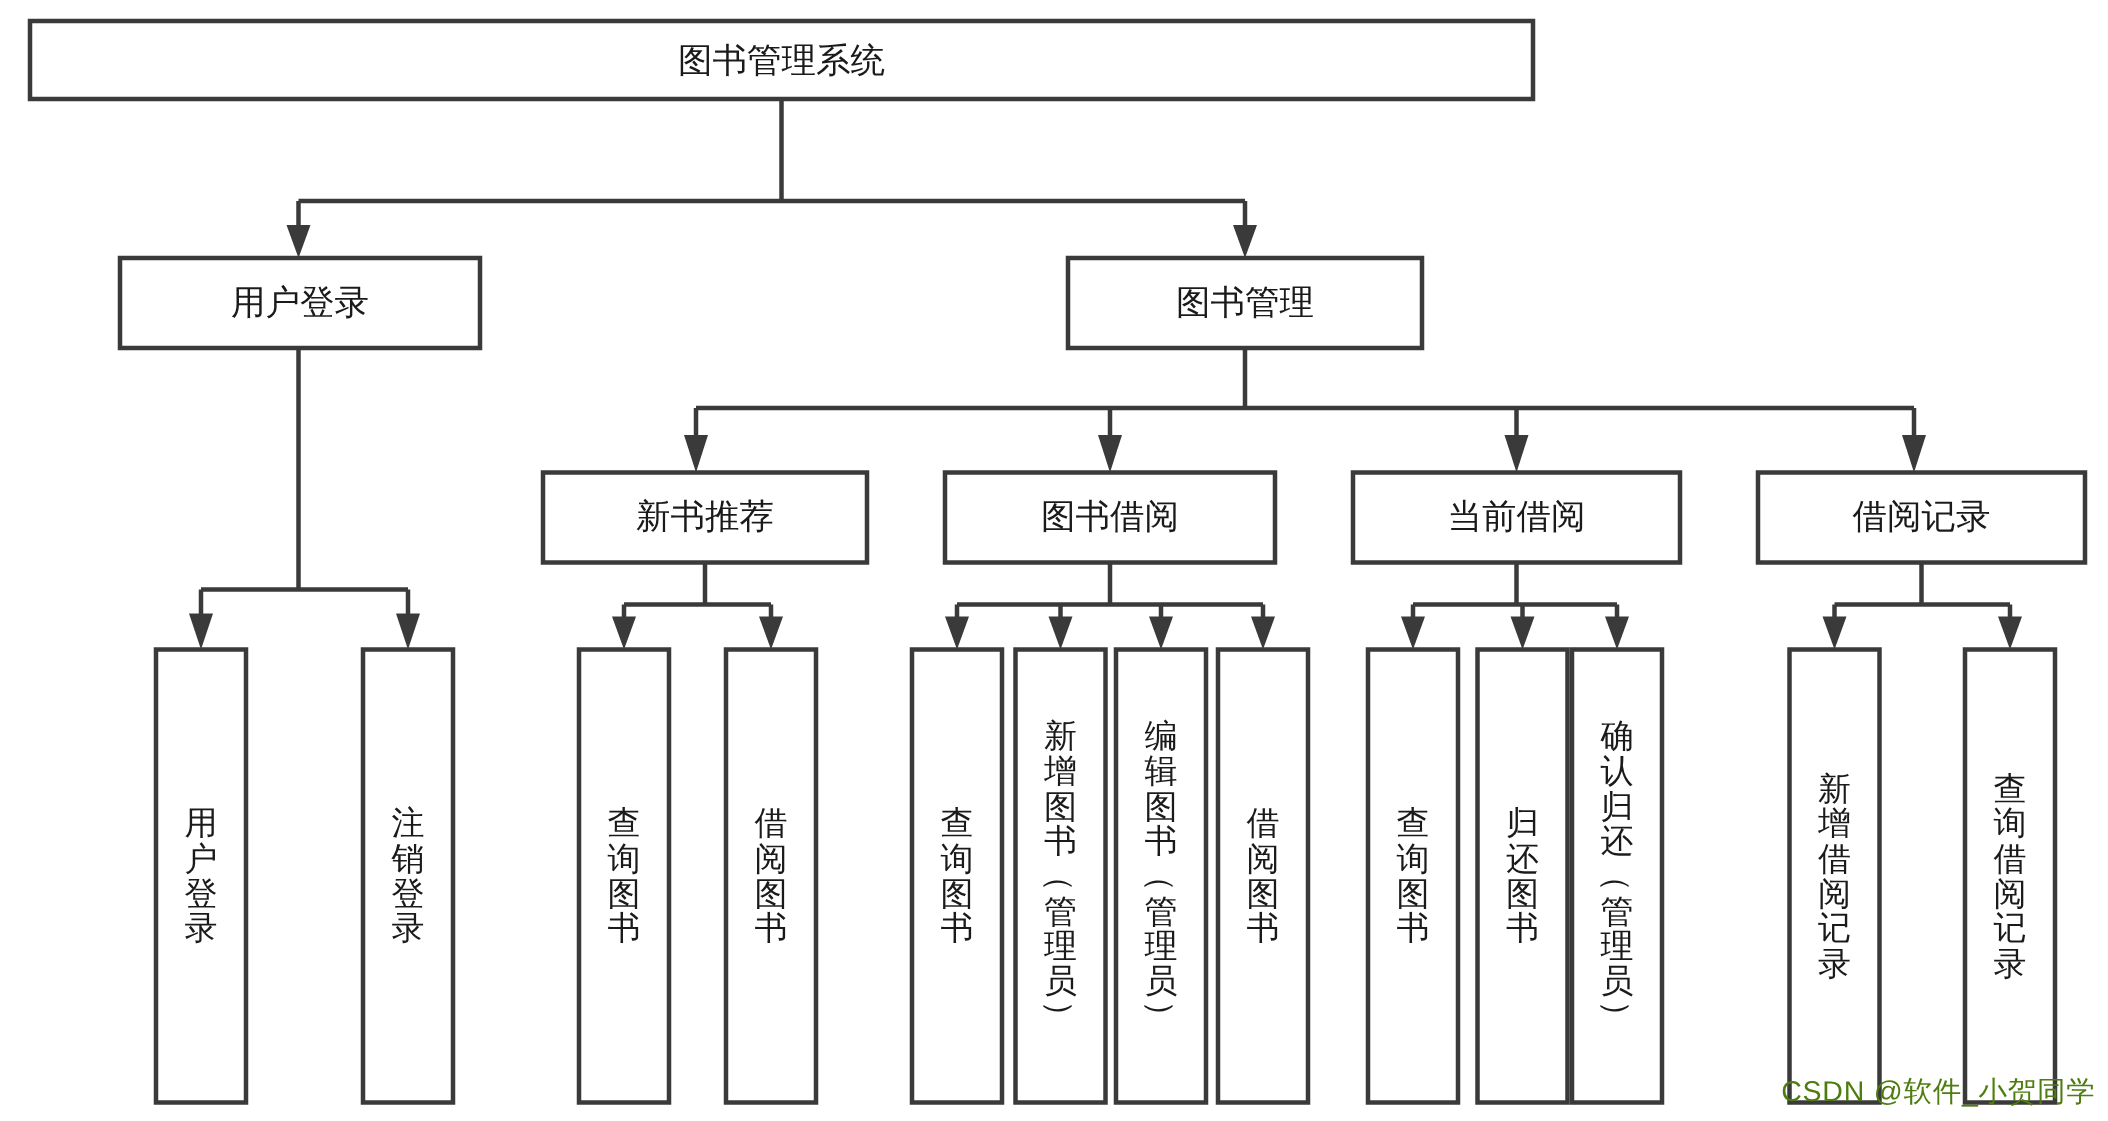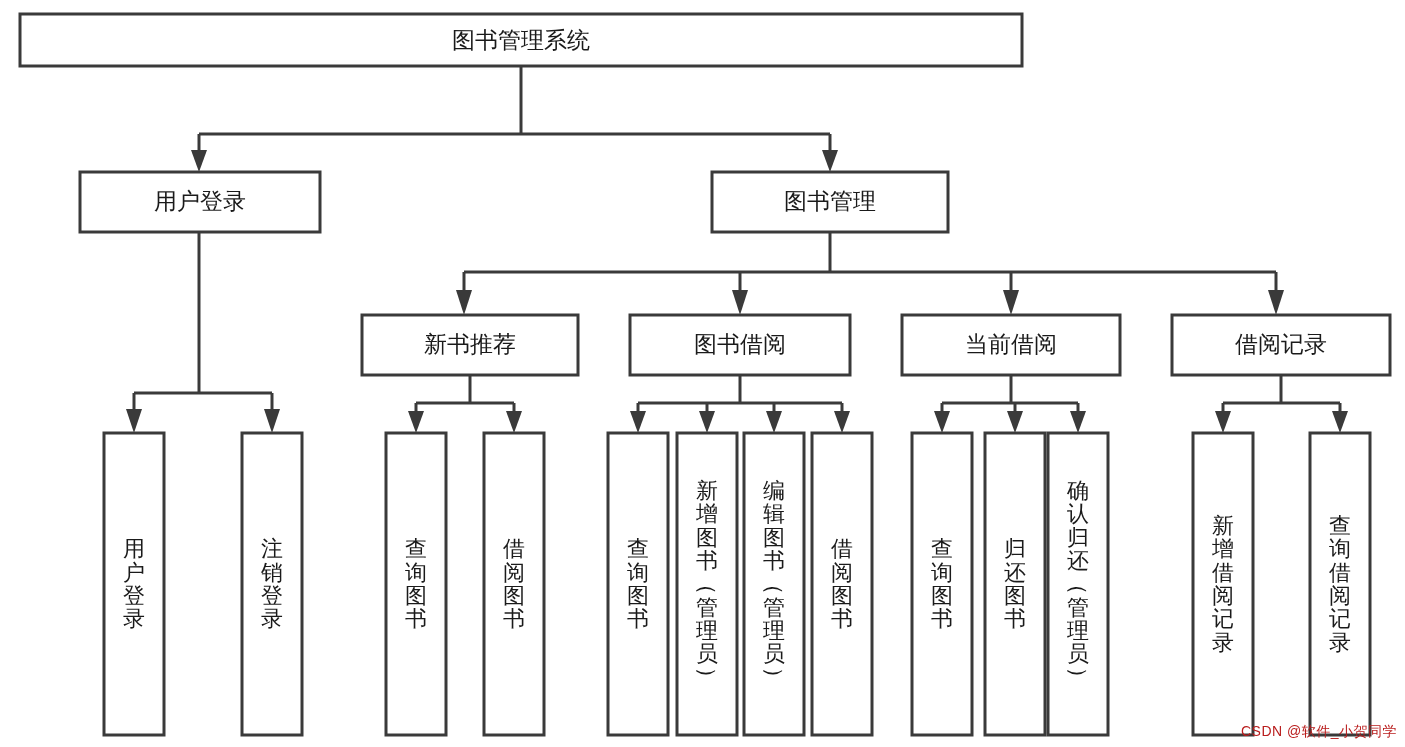--- a/index.html
+++ b/index.html
@@ -66,22 +66,22 @@
   }
   .vertical-label span.rot {
     display: block;
     transform: rotate(90deg);
   }
   .watermark {
     position: absolute;
     right: 8px;
     bottom: 6px;
     font-family: "Liberation Sans", "DejaVu Sans", sans-serif;
-    font-size: 14px;
-    color: #b91c1c;
+    font-size: 19px;
+    color: #4d7c0f;
     letter-spacing: 0.5px;
     white-space: nowrap;
     pointer-events: none;
   }
 </style>
 </head>
 <body>
 
 <div id="diagram-root">
 

